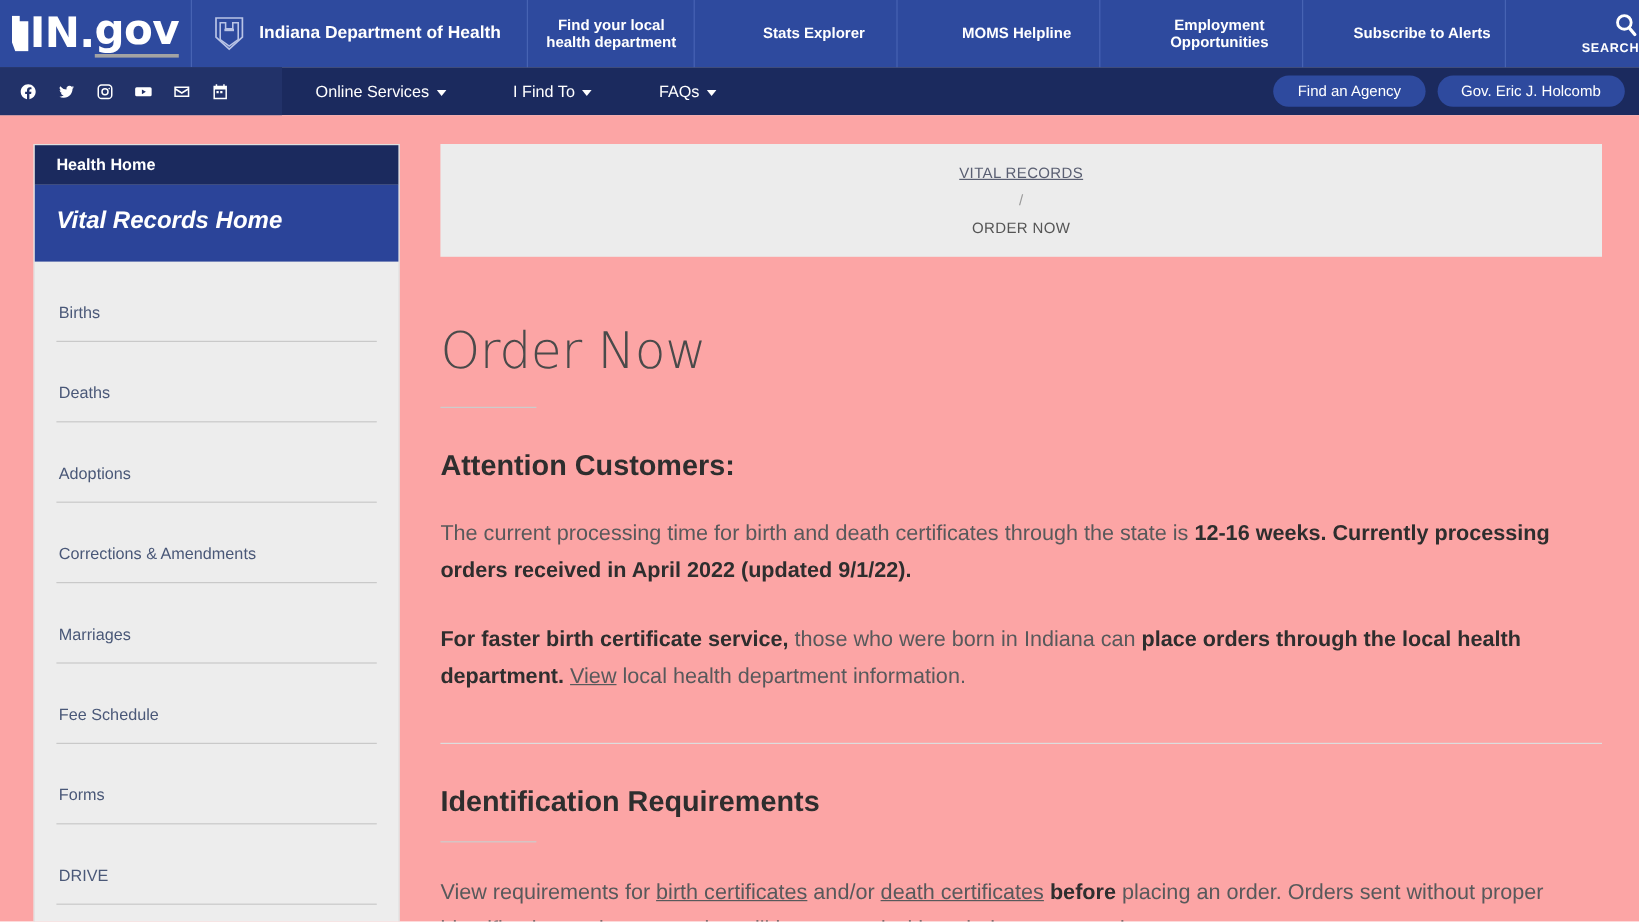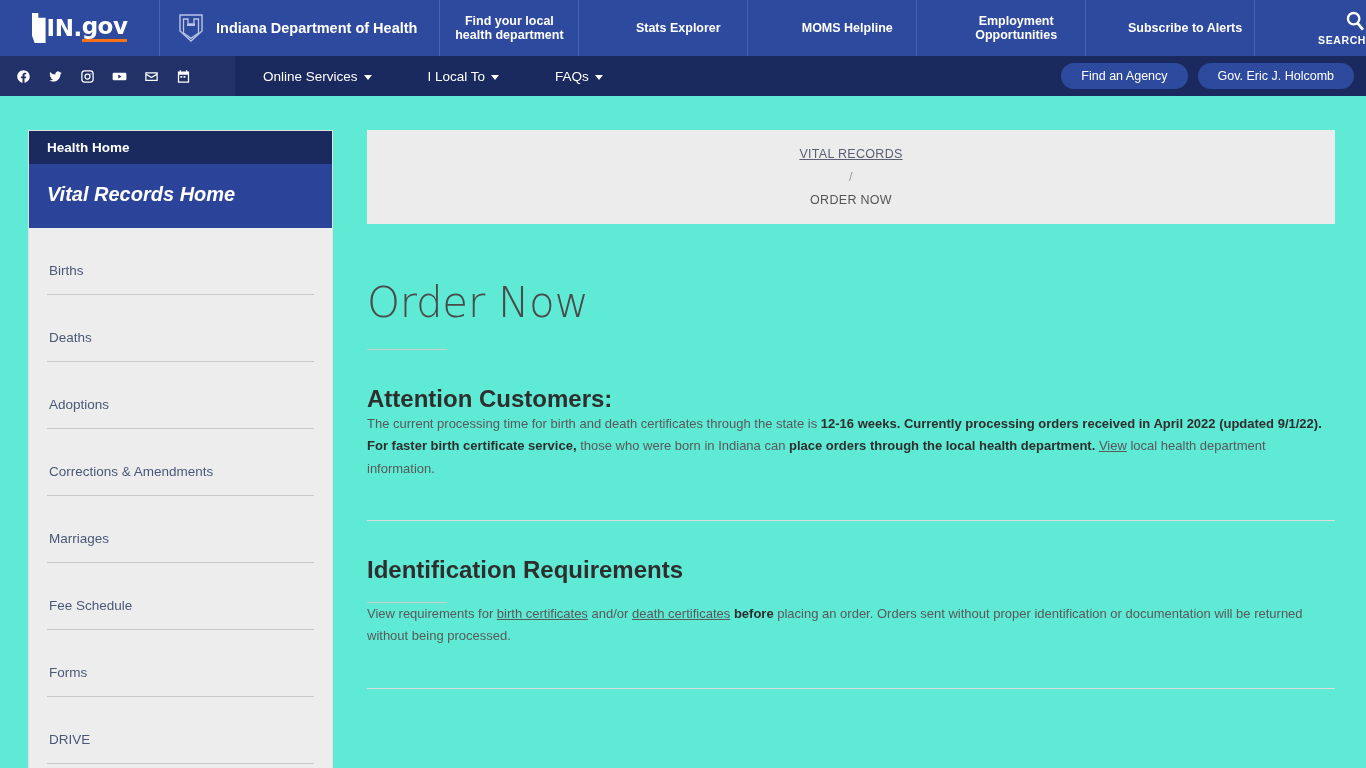--- a/index.html
+++ b/index.html
@@ -33,22 +33,22 @@
     font-weight: bold;
     letter-spacing: -0.5px;
     line-height: 1;
   }
   .logo-state {
     width: 14px; height: 30px;
     margin-right: 1px;
     background: #ffffff;
     clip-path: polygon(0% 0%, 48% 0%, 48% 16%, 100% 16%, 100% 100%, 22% 100%, 0% 72%);
   }
-  .logo-txt { color:#fff; font-family:"DejaVu Sans", sans-serif; font-weight:bold; font-size:23px;}
-  .logo-gov { border-bottom: 3px solid #f97316; padding-bottom: 1px; }
+  .logo-txt { color:#fff; font-family:"DejaVu Sans", sans-serif; font-weight:bold; font-size:35px;}
+  .logo-gov { border-bottom: 3px solid #a3a3a3; padding-bottom: 1px; }
 
   .agency-cell {
     display: flex;
     align-items: center;
     gap: 12px;
     padding: 0 22px 0 18px;
     border-right: 1px solid #4763b3;
     flex: 0 0 auto;
   }
   .shield {
@@ -146,22 +146,22 @@
     font-size: 12.5px;
     padding: 6px 20px;
     cursor: pointer;
     white-space: nowrap;
   }
 
   
   .page {
     display: flex;
     height: 672px;
-    background: #5eead4;
-    padding-top: 34px;
+    background: #fca5a5;
+    padding-top: 24px;
   }
 
   
   .sidebar {
     width: 305px;
     flex: 0 0 305px;
     margin-left: 28px;
     background: #ededed;
     border: 1px solid #e0e0e0;
     align-self: flex-start;
@@ -249,23 +249,24 @@
     height: 1px;
     background: #cccccc;
     margin-top: 18px;
   }
   .hr-full {
     height: 1px;
     background: #dddddd;
     margin-top: 40px;
   }
   p.body {
-    font-size: 13px;
+    font-size: 18px;
     line-height: 1.72;
     color: #58595b;
+    margin-top: 26px;
   }
   p.body b, p.body strong { color: #2e2e2e; font-weight: bold; }
   p.body a {
     color: #58595b;
     text-decoration: underline;
     cursor: pointer;
   }
 </style>
 </head>
 <body>
@@ -341,21 +342,21 @@
         </svg>
     </span>
   </div>
 
   <div class="submenu">
     <div class="submenu-item">
       <span>Online Services</span>
       <i class="caret-dn"></i>
     </div>
     <div class="submenu-item">
-      <span>I Local To</span>
+      <span>I Find To</span>
       <i class="caret-dn"></i>
     </div>
     <div class="submenu-item">
       <span>FAQs</span>
       <i class="caret-dn"></i>
     </div>
   </div>
 
   <div class="subbar-right">
     <div class="pill">Find an Agency</div>

